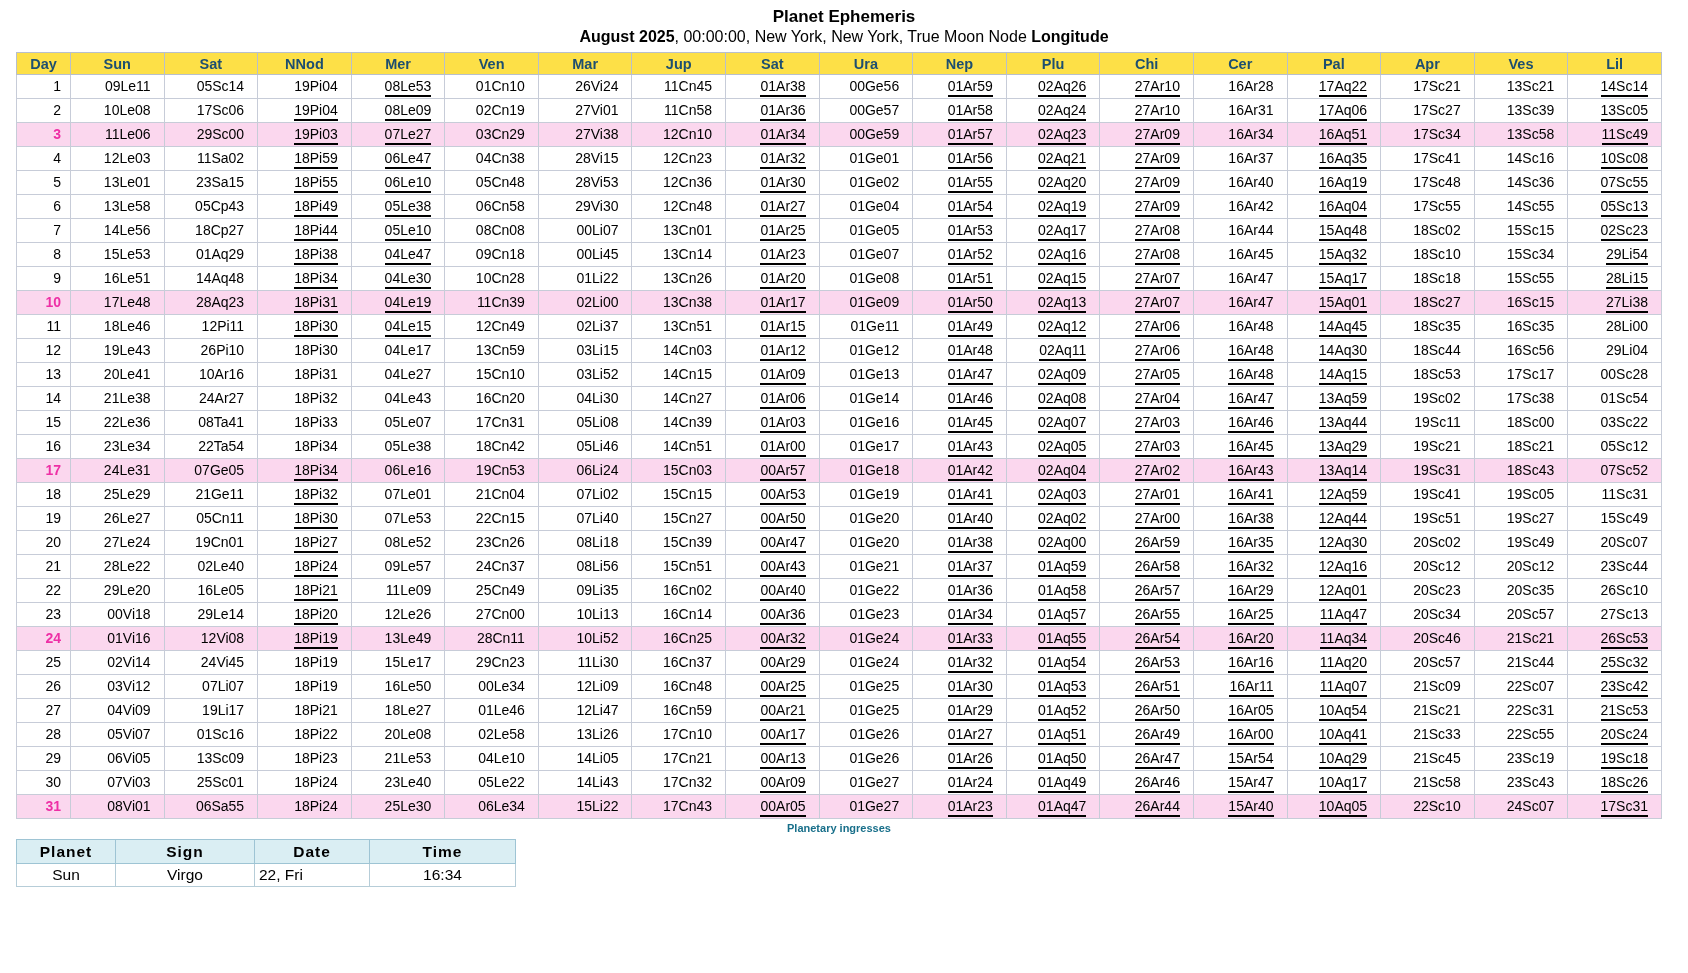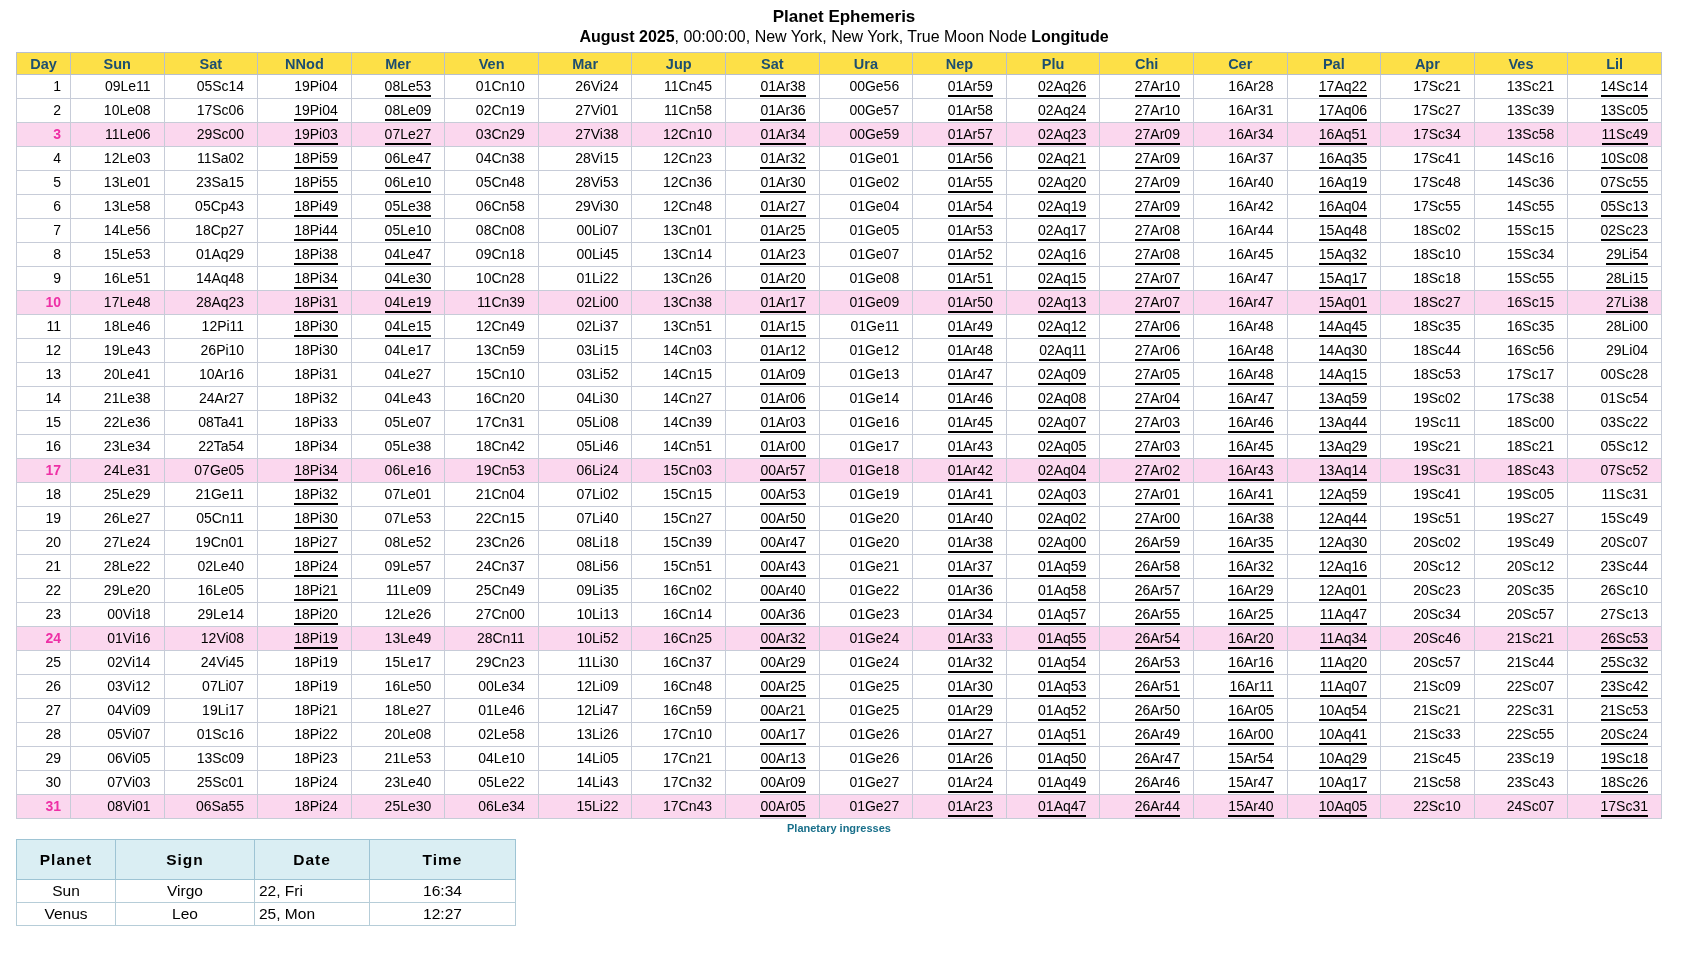--- a/index.html
+++ b/index.html
@@ -19,21 +19,21 @@
   .eph td {
     border: 1px solid #c7ccd8; font-size: 14px; text-align: right;
     padding: 0 13px 0 0; height: 23px; line-height: 23px; white-space: nowrap; overflow: hidden;
   }
   .eph td.day { padding-right: 9px; }
   .eph tr.hl td { background: #fbd7ee; }
   .eph tr.hl td.day { color: #ee2fa5; font-weight: 700; }
   .retro { display: inline-block; line-height: 17px; border-bottom: 2px solid #000; }
   .ing-title { color: #186f8a; font-weight: 700; font-size: 11px; text-align: center; width: 1646px; margin: 3px 0 5px 16px; }
   .ing { margin-left: 16px; width: 500px; border: 1px solid #9ec4d4; table-layout: fixed; }
-  .ing th { background: #daeef3; font-size: 15.5px; font-weight: 700; border: 1px solid #9ec4d4; height: 40px; text-align: center; letter-spacing: 1px; margin-top: 37px; }
+  .ing th { background: #daeef3; font-size: 15.5px; font-weight: 700; border: 1px solid #9ec4d4; height: 24px; text-align: center; letter-spacing: 1px; margin-top: 37px; }
   .ing td { font-size: 15.5px; border: 1px solid #b6cdd8; height: 23px; text-align: center; padding: 0; }
   .ing td.left { text-align: left; padding-left: 4px; margin-left: 12px; }
 </style>
 </head>
 <body>
 
 <div class="title">Planet Ephemeris</div>
 <div class="subtitle"><span class="b">August 2025</span><span>, 00:00:00, New York, New York, True Moon Node </span><span class="b">Longitude</span></div>
 
 <table class="eph">
@@ -720,20 +720,14 @@
         <th>Time</th>
       </tr>
     </thead>
   <tbody>
       <tr>
         <td>Sun</td>
         <td>Virgo</td>
         <td class="left">22, Fri</td>
         <td>16:34</td>
       </tr>
-      <tr>
-        <td>Venus</td>
-        <td>Leo</td>
-        <td class="left">25, Mon</td>
-        <td>12:27</td>
-      </tr>
     </tbody>
 </table>
 
 </body></html>

